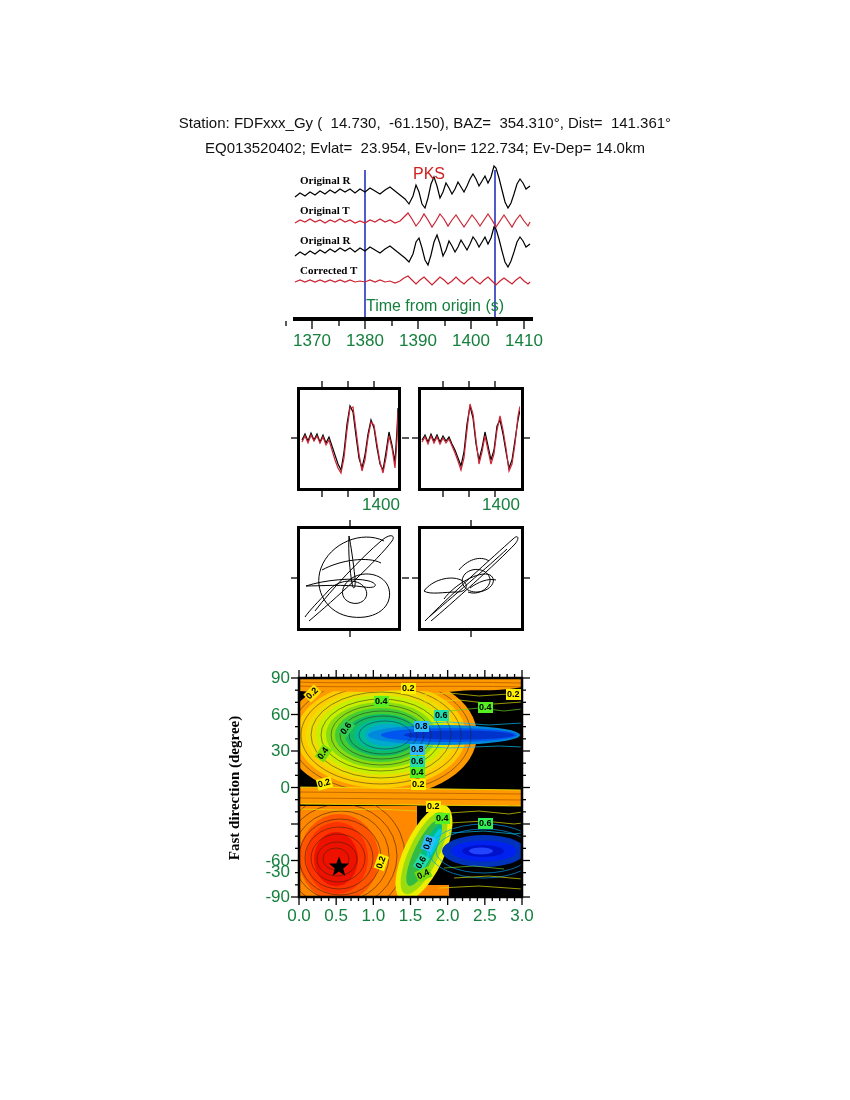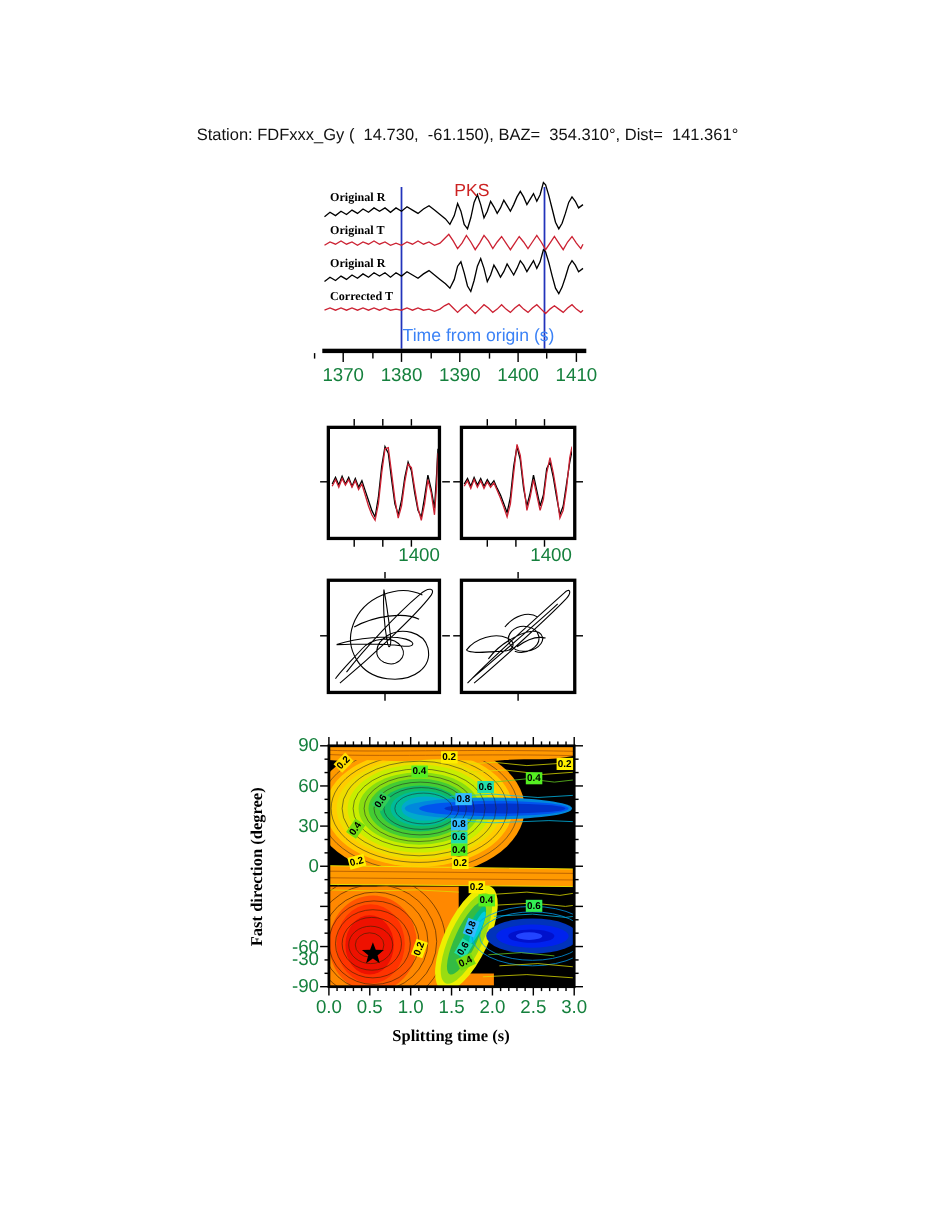--- a/index.html
+++ b/index.html
@@ -18,20 +18,21 @@
         padding:0 1px;font-family:"Liberation Sans",sans-serif;}
   .ticklab{position:absolute;width:60px;margin-left:-30px;text-align:center;}
   .yticklab{position:absolute;width:50px;text-align:right;}
 </style>
 </head>
 <body>
 
 <div id="page">
 
   <div class="abs hdr ctr" style="left:0;top:114px;width:850px;">Station: FDFxxx_Gy (  14.730,  -61.150), BAZ=  354.310°, Dist=  141.361°</div>
+  <div class="abs hdr ctr" style="left:0;top:139px;width:850px;">EQ013520402; Evlat=  23.954, Ev-lon= 122.734; Ev-Dep= 14.0km</div>
 
   <svg id="gfx" viewBox="0 0 850 1100">
     <defs>
       <clipPath id="b1clip">
           <rect x="299" y="390" width="99" height="97"></rect>
         </clipPath>
       <clipPath id="b2clip">
           <rect x="421" y="390" width="99" height="97"></rect>
         </clipPath>
       <clipPath id="cclip">
@@ -300,21 +301,21 @@
       </g>
   </svg>
 
   <div class="abs serifb wavelab" style="left:300px;top:174px;">Original R</div>
   <div class="abs serifb wavelab" style="left:300px;top:204px;">Original T</div>
   <div class="abs serifb wavelab" style="left:300px;top:234px;">Original R</div>
   <div class="abs serifb wavelab" style="left:300px;top:264px;">Corrected T</div>
 
   <div class="abs" style="left:413px;top:165px;font-size:16px;color:#cc2222;">PKS</div>
 
-  <div class="abs ctr" style="left:335px;top:297px;width:200px;font-size:16px;color:#3b82f6;">Time from origin (s)</div>
+  <div class="abs ctr" style="left:335px;top:297px;width:200px;font-size:16px;color:#15803d;">Time from origin (s)</div>
   <div id="wave-ticklabels">
       <div class="abs num ticklab" style="left: 312px; top: 331px;">1370</div>
       <div class="abs num ticklab" style="left: 365px; top: 331px;">1380</div>
       <div class="abs num ticklab" style="left: 418px; top: 331px;">1390</div>
       <div class="abs num ticklab" style="left: 471px; top: 331px;">1400</div>
       <div class="abs num ticklab" style="left: 524px; top: 331px;">1410</div>
     </div>
 
   <div class="box" style="left:297px;top:387px;width:104px;height:104px;"></div>
   <div class="box" style="left:418px;top:387px;width:106px;height:104px;"></div>
@@ -359,16 +360,15 @@
       <div class="clab" style="left: 111px; top: 89px; background: rgb(85, 238, 34); transform: rotate(0deg);">0.4</div>
       <div class="clab" style="left: 112px; top: 101px; background: rgb(255, 238, 0); transform: rotate(0deg);">0.2</div>
       <div class="clab" style="left: 127px; top: 123px; background: rgb(255, 238, 0); transform: rotate(0deg);">0.2</div>
       <div class="clab" style="left: 136px; top: 135px; background: rgb(85, 238, 34); transform: rotate(0deg);">0.4</div>
       <div class="clab" style="left: 179px; top: 140px; background: rgb(51, 238, 85); transform: rotate(0deg);">0.6</div>
       <div class="clab" style="left: 75px; top: 179px; background: rgb(255, 238, 0); transform: rotate(-70deg);">0.2</div>
       <div class="clab" style="left: 122px; top: 160px; background: rgb(51, 187, 255); transform: rotate(-70deg);">0.8</div>
       <div class="clab" style="left: 115px; top: 179px; background: rgb(34, 221, 170); transform: rotate(-60deg);">0.6</div>
       <div class="clab" style="left: 117px; top: 191px; background: rgb(119, 221, 17); transform: rotate(-25deg);">0.4</div>
     </div>
-  <div class="abs serifb ctr" style="left:260px;top:934px;width:300px;font-size:15px;">Splitting time (s)</div>
 
 
 </div>
 
 </body></html>

